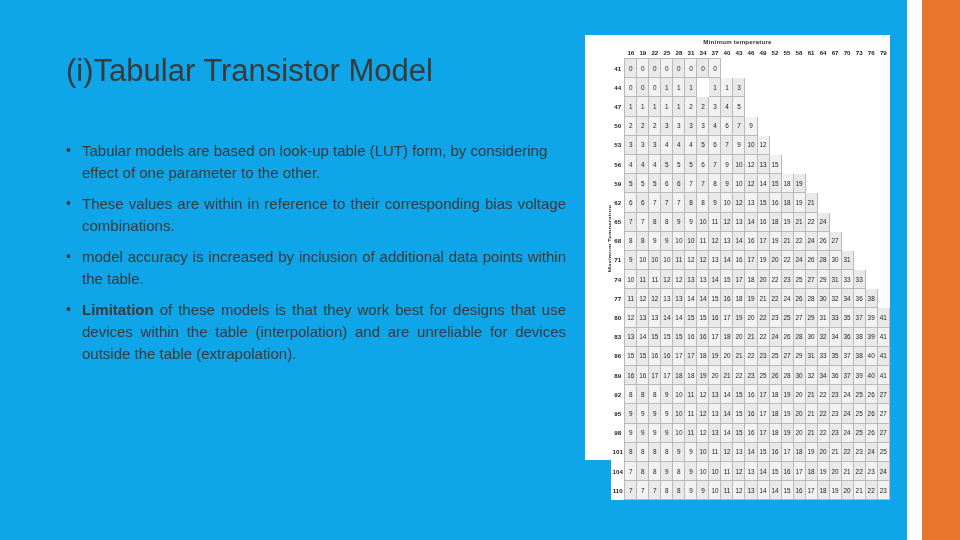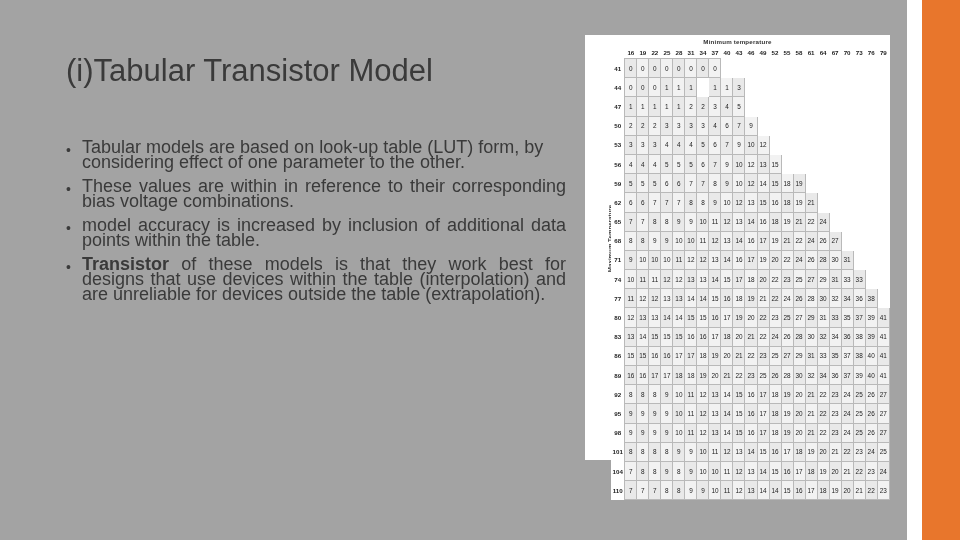--- a/index.html
+++ b/index.html
@@ -11,21 +11,21 @@
     height: 540px;
     background: #ffffff;
     font-family: "Liberation Sans", sans-serif;
     overflow: hidden;
     position: relative;
   }
   .slide {
     position: absolute;
     left: 0; top: 0;
     width: 960px; height: 540px;
-    background: #a3a3a3;
+    background: #0ea5e9;
   }
   .right-bar-orange {
     position: absolute;
     right: 0; top: 0;
     width: 38px; height: 540px;
     background: #e8762c;
   }
   .right-bar-orange-light {
     position: absolute;
     right: 38px; top: 0;
@@ -60,22 +60,22 @@
     width: 16px;
     flex: 0 0 16px;
     font-size: 14px;
     line-height: 18px;
     color: #3a3a3a;
     text-align: left;
     padding-top: 1px;
   }
   .bullet-text {
     flex: 1;
-    font-size: 18px;
-    line-height: 15px;
+    font-size: 15px;
+    line-height: 22px;
     color: #3a3a3a;
     text-align: justify;
   }
   .bullet-text.nojust {
     text-align: left;
   }
   .bullet-text b {
     font-weight: bold;
   }
   
@@ -181,21 +181,21 @@
       <span class="bullet-text">These values are within in reference to their corresponding bias voltage combinations.</span>
     </div>
 
     <div class="bullet-row">
       <span class="bullet-dot">•</span>
       <span class="bullet-text">model accuracy is increased by inclusion of additional data points within the table.</span>
     </div>
 
     <div class="bullet-row">
       <span class="bullet-dot">•</span>
-      <span class="bullet-text" id="limitation-text"><b>Transistor</b> of these models is that they work best for designs that use devices within the table (interpolation) and are unreliable for devices outside the table (extrapolation).</span>
+      <span class="bullet-text" id="limitation-text"><b>Limitation</b> of these models is that they work best for designs that use devices within the table (interpolation) and are unreliable for devices outside the table (extrapolation).</span>
     </div>
 
   </div>
 
   <div class="table-figure">
     <div class="fig-inner">
       <div class="fig-caption-top">Minimum temperature</div>
       <div class="fig-ylabel">Maximum Temperature</div>
       <table class="heat">
         <thead>

